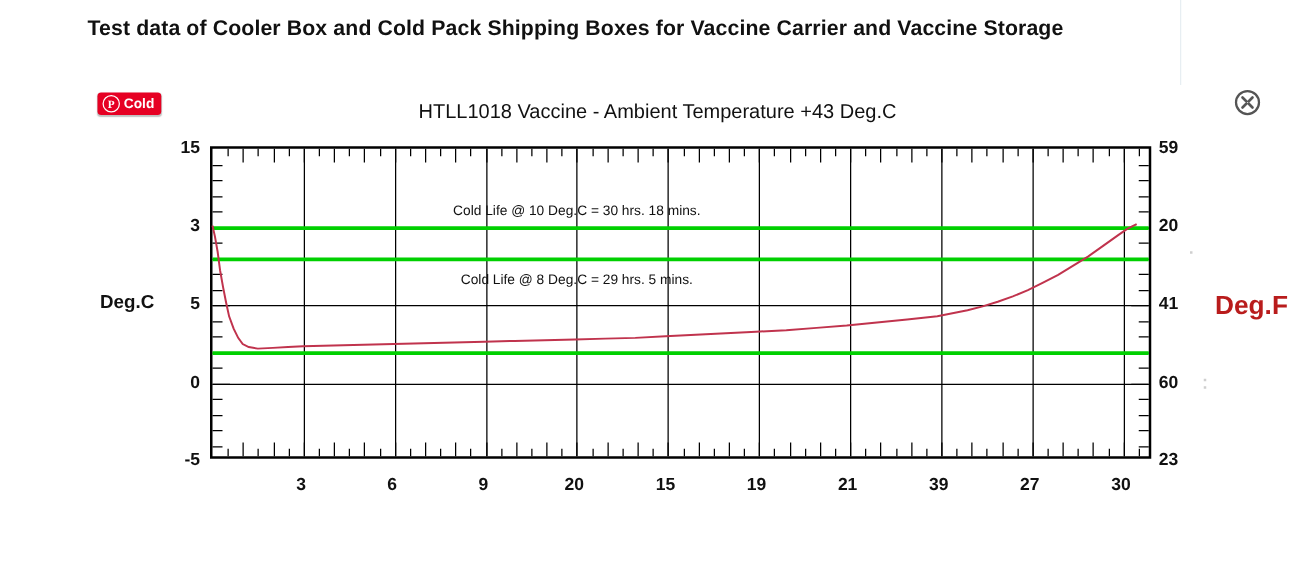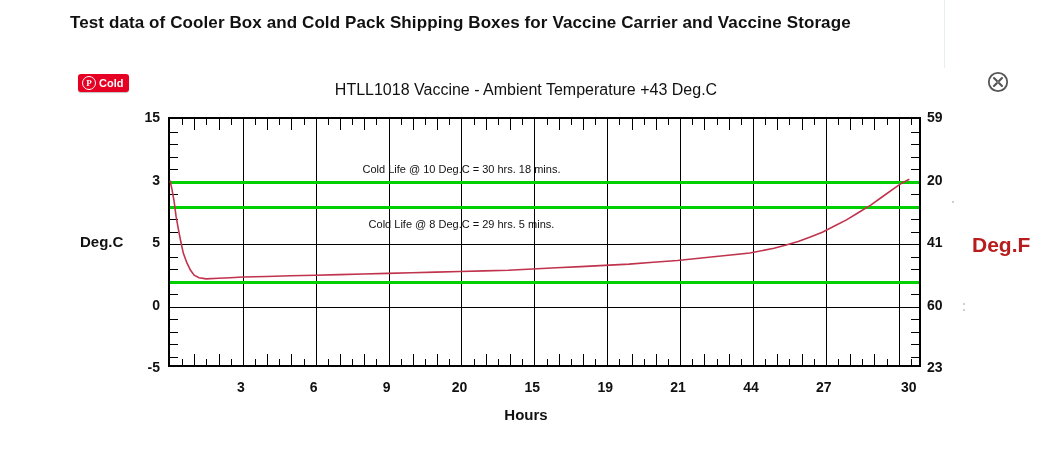--- a/index.html
+++ b/index.html
@@ -217,21 +217,20 @@
     <path d="M8 8 L11 11 M16 8 L13 11 M8 16 L11 13 M16 16 L13 13" stroke-width="2.1" stroke-linecap="round"></path>
   </svg>
 </div>
 
 <div id="chart-area">
 
   <div id="chart-title">HTLL1018 Vaccine - Ambient Temperature +43 Deg.C</div>
 
   <div id="axis-left-title">Deg.C</div>
   <div id="axis-right-title">Deg.F</div>
-  <div id="axis-x-title">Hours</div>
 
   <div id="y-labels-left">
       <div class="ylabel-left" style="width: 150px; left: 10px; top: 286px;">-5</div>
       <div class="ylabel-left" style="width: 150px; left: 10px; top: 223.5px;">0</div>
       <div class="ylabel-left" style="width: 150px; left: 10px; top: 161px;">5</div>
       <div class="ylabel-left" style="width: 150px; left: 10px; top: 98.5px;">3</div>
       <div class="ylabel-left" style="width: 150px; left: 10px; top: 36px;">15</div>
     </div>
   <div id="y-labels-right">
       <div class="ylabel-right" style="left: 927px; top: 286px;">23</div>
@@ -241,23 +240,23 @@
       <div class="ylabel-right" style="left: 927px; top: 36px;">59</div>
     </div>
   <div id="x-labels">
       <div class="xlabel" style="left: 240.871px; top: 298px;">3</div>
       <div class="xlabel" style="left: 313.742px; top: 298px;">6</div>
       <div class="xlabel" style="left: 386.613px; top: 298px;">9</div>
       <div class="xlabel" style="left: 459.484px; top: 298px;">20</div>
       <div class="xlabel" style="left: 532.355px; top: 298px;">15</div>
       <div class="xlabel" style="left: 605.226px; top: 298px;">19</div>
       <div class="xlabel" style="left: 678.097px; top: 298px;">21</div>
-      <div class="xlabel" style="left: 750.968px; top: 298px;">44</div>
+      <div class="xlabel" style="left: 750.968px; top: 298px;">39</div>
       <div class="xlabel" style="left: 823.839px; top: 298px;">27</div>
-      <div class="xlabel" style="left: 896.71px; top: 298px; margin-left: 12px;">30</div>
+      <div class="xlabel" style="left: 896.71px; top: 298px;">30</div>
     </div>
 
   <div id="plot">
     <div id="grid-layer">
         <div class="vgrid" style="left: 73px;"></div>
         <div class="vgrid" style="left: 146px;"></div>
         <div class="vgrid" style="left: 219px;"></div>
         <div class="vgrid" style="left: 291px;"></div>
         <div class="vgrid" style="left: 364px;"></div>
         <div class="vgrid" style="left: 437px;"></div>

